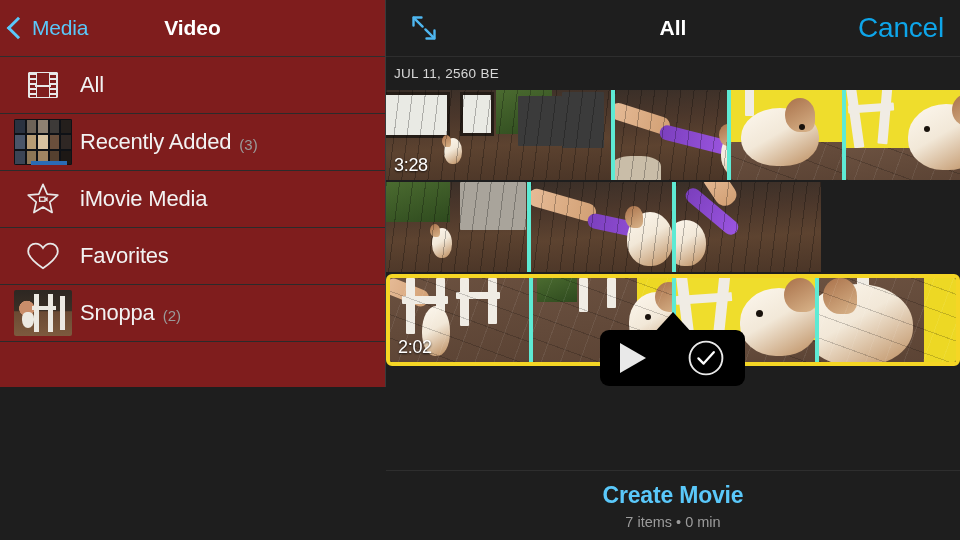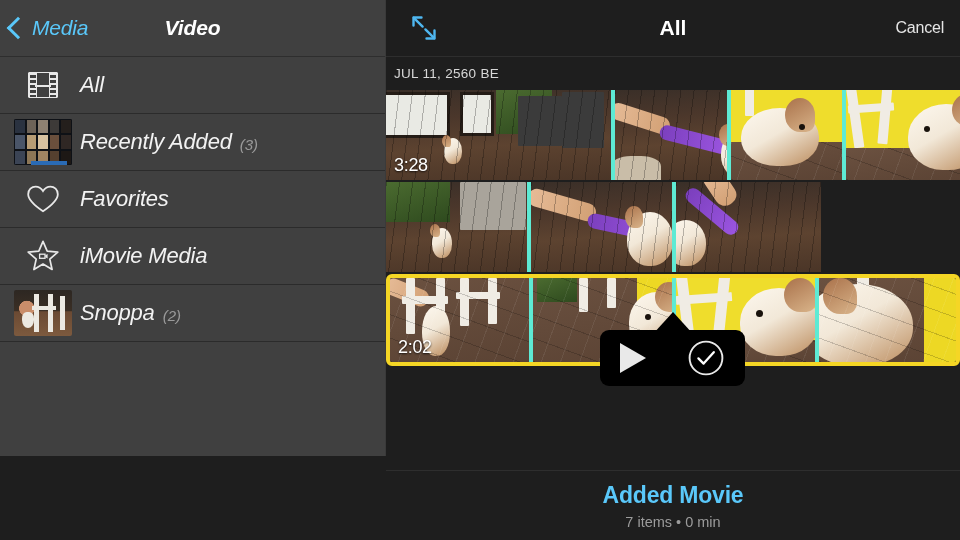--- a/index.html
+++ b/index.html
@@ -11,25 +11,24 @@
   }
   #app {
     position: relative;
     width: 960px; height: 540px;
     background: #1e1e1e;
     display: flex;
   }
 
   
   #sidebar {
-    width: 386px; height: 456px;
-    background: #404040;
+    width: 386px; height: 387px;
+    background: #7f1d1d;
     position: relative;
     border-right: 1px solid #3a3a3a;
-    font-style: italic;
   }
   #sidebar-header {
     height: 57px;
     display: flex;
     align-items: center;
     position: relative;
     border-bottom: 1px solid #2e2e2e;
   }
   .back-btn {
     display: flex; align-items: center;
@@ -179,22 +178,22 @@
     position: absolute; left: 0; right: 0;
     text-align: center;
     color: #fff;
     font-size: 21px;
     font-weight: bold;
     pointer-events: none;
   }
   #cancel-btn {
     position: absolute;
     right: 16px;
-    color: #e5e5e5;
-    font-size: 16px;
+    color: #0ea5e9;
+    font-size: 28px;
     letter-spacing: -0.2px;
     cursor: pointer;
   }
 
   #date-header {
     height: 33px;
     display: flex;
     align-items: center;
     padding-left: 8px;
     color: #d8d8d8;
@@ -408,37 +407,37 @@
           </div>
           <div class="bluebar"></div>
         </div>
       </div>
       <span class="side-label">Recently Added</span>
       <span class="side-count">(3)</span>
     </div>
 
     <div class="side-row">
       <div class="side-icon">
-        <svg class="heart-ico" viewBox="0 0 34 30">
-          <path d="M17 27.2 C 6 19.8 2.2 15 2.2 10.2 C 2.2 5.7 5.6 2.6 9.6 2.6 C 12.6 2.6 15.3 4.4 17 7 C 18.7 4.4 21.4 2.6 24.4 2.6 C 28.4 2.6 31.8 5.7 31.8 10.2 C 31.8 15 28 19.8 17 27.2 Z" fill="none" stroke="#e8e8e8" stroke-width="1.8"></path>
-        </svg>
-      </div>
-      <span class="side-label">Favorites</span>
-      <span class="side-count"></span>
-    </div>
-
-    <div class="side-row">
-      <div class="side-icon">
         <svg class="star-ico" viewBox="0 0 36 34">
           <path d="M18 2.3 L22.2 12.1 L32.8 13.1 L24.8 20.1 L27.1 30.5 L18 25 L8.9 30.5 L11.2 20.1 L3.2 13.1 L13.8 12.1 Z" fill="none" stroke="#e8e8e8" stroke-width="1.7" stroke-linejoin="round"></path>
           <rect x="14.6" y="15.2" width="5.4" height="4.1" fill="none" stroke="#e8e8e8" stroke-width="1.3"></rect>
           <path d="M20.3 16.3 L22.6 15.1 L22.6 19.4 L20.3 18.2 Z" fill="#e8e8e8"></path>
         </svg>
       </div>
       <span class="side-label">iMovie Media</span>
+      <span class="side-count"></span>
+    </div>
+
+    <div class="side-row">
+      <div class="side-icon">
+        <svg class="heart-ico" viewBox="0 0 34 30">
+          <path d="M17 27.2 C 6 19.8 2.2 15 2.2 10.2 C 2.2 5.7 5.6 2.6 9.6 2.6 C 12.6 2.6 15.3 4.4 17 7 C 18.7 4.4 21.4 2.6 24.4 2.6 C 28.4 2.6 31.8 5.7 31.8 10.2 C 31.8 15 28 19.8 17 27.2 Z" fill="none" stroke="#e8e8e8" stroke-width="1.8"></path>
+        </svg>
+      </div>
+      <span class="side-label">Favorites</span>
       <span class="side-count"></span>
     </div>
 
     <div class="side-row">
       <div class="side-icon">
         <div class="side-thumb thumb-snoppa">
           <div class="sn-chair" style="left:20px;top:4px;width:5px;height:38px;"></div>
           <div class="sn-chair" style="left:34px;top:4px;width:5px;height:38px;"></div>
           <div class="sn-chair" style="left:18px;top:16px;width:24px;height:4px;"></div>
           <div class="sn-chair" style="left:46px;top:6px;width:5px;height:34px;"></div>
@@ -593,18 +592,18 @@
       <div id="popup">
         <div id="play-btn"></div>
         <svg id="check-btn" viewBox="0 0 38 38">
           <circle cx="19" cy="19" r="16.4" fill="none" stroke="#e9e9e9" stroke-width="1.9"></circle>
           <path d="M11.4 19.4 L16.6 24.6 L26.8 13.2" fill="none" stroke="#ffffff" stroke-width="2.3" stroke-linecap="round" stroke-linejoin="round"></path>
         </svg>
       </div>
     </div>
 
     <div id="footer">
-      <div id="create-movie">Added Movie</div>
+      <div id="create-movie">Create Movie</div>
       <div id="footer-sub">7 items • 0 min</div>
     </div>
 
   </div>
 </div>
 
 </body></html>

